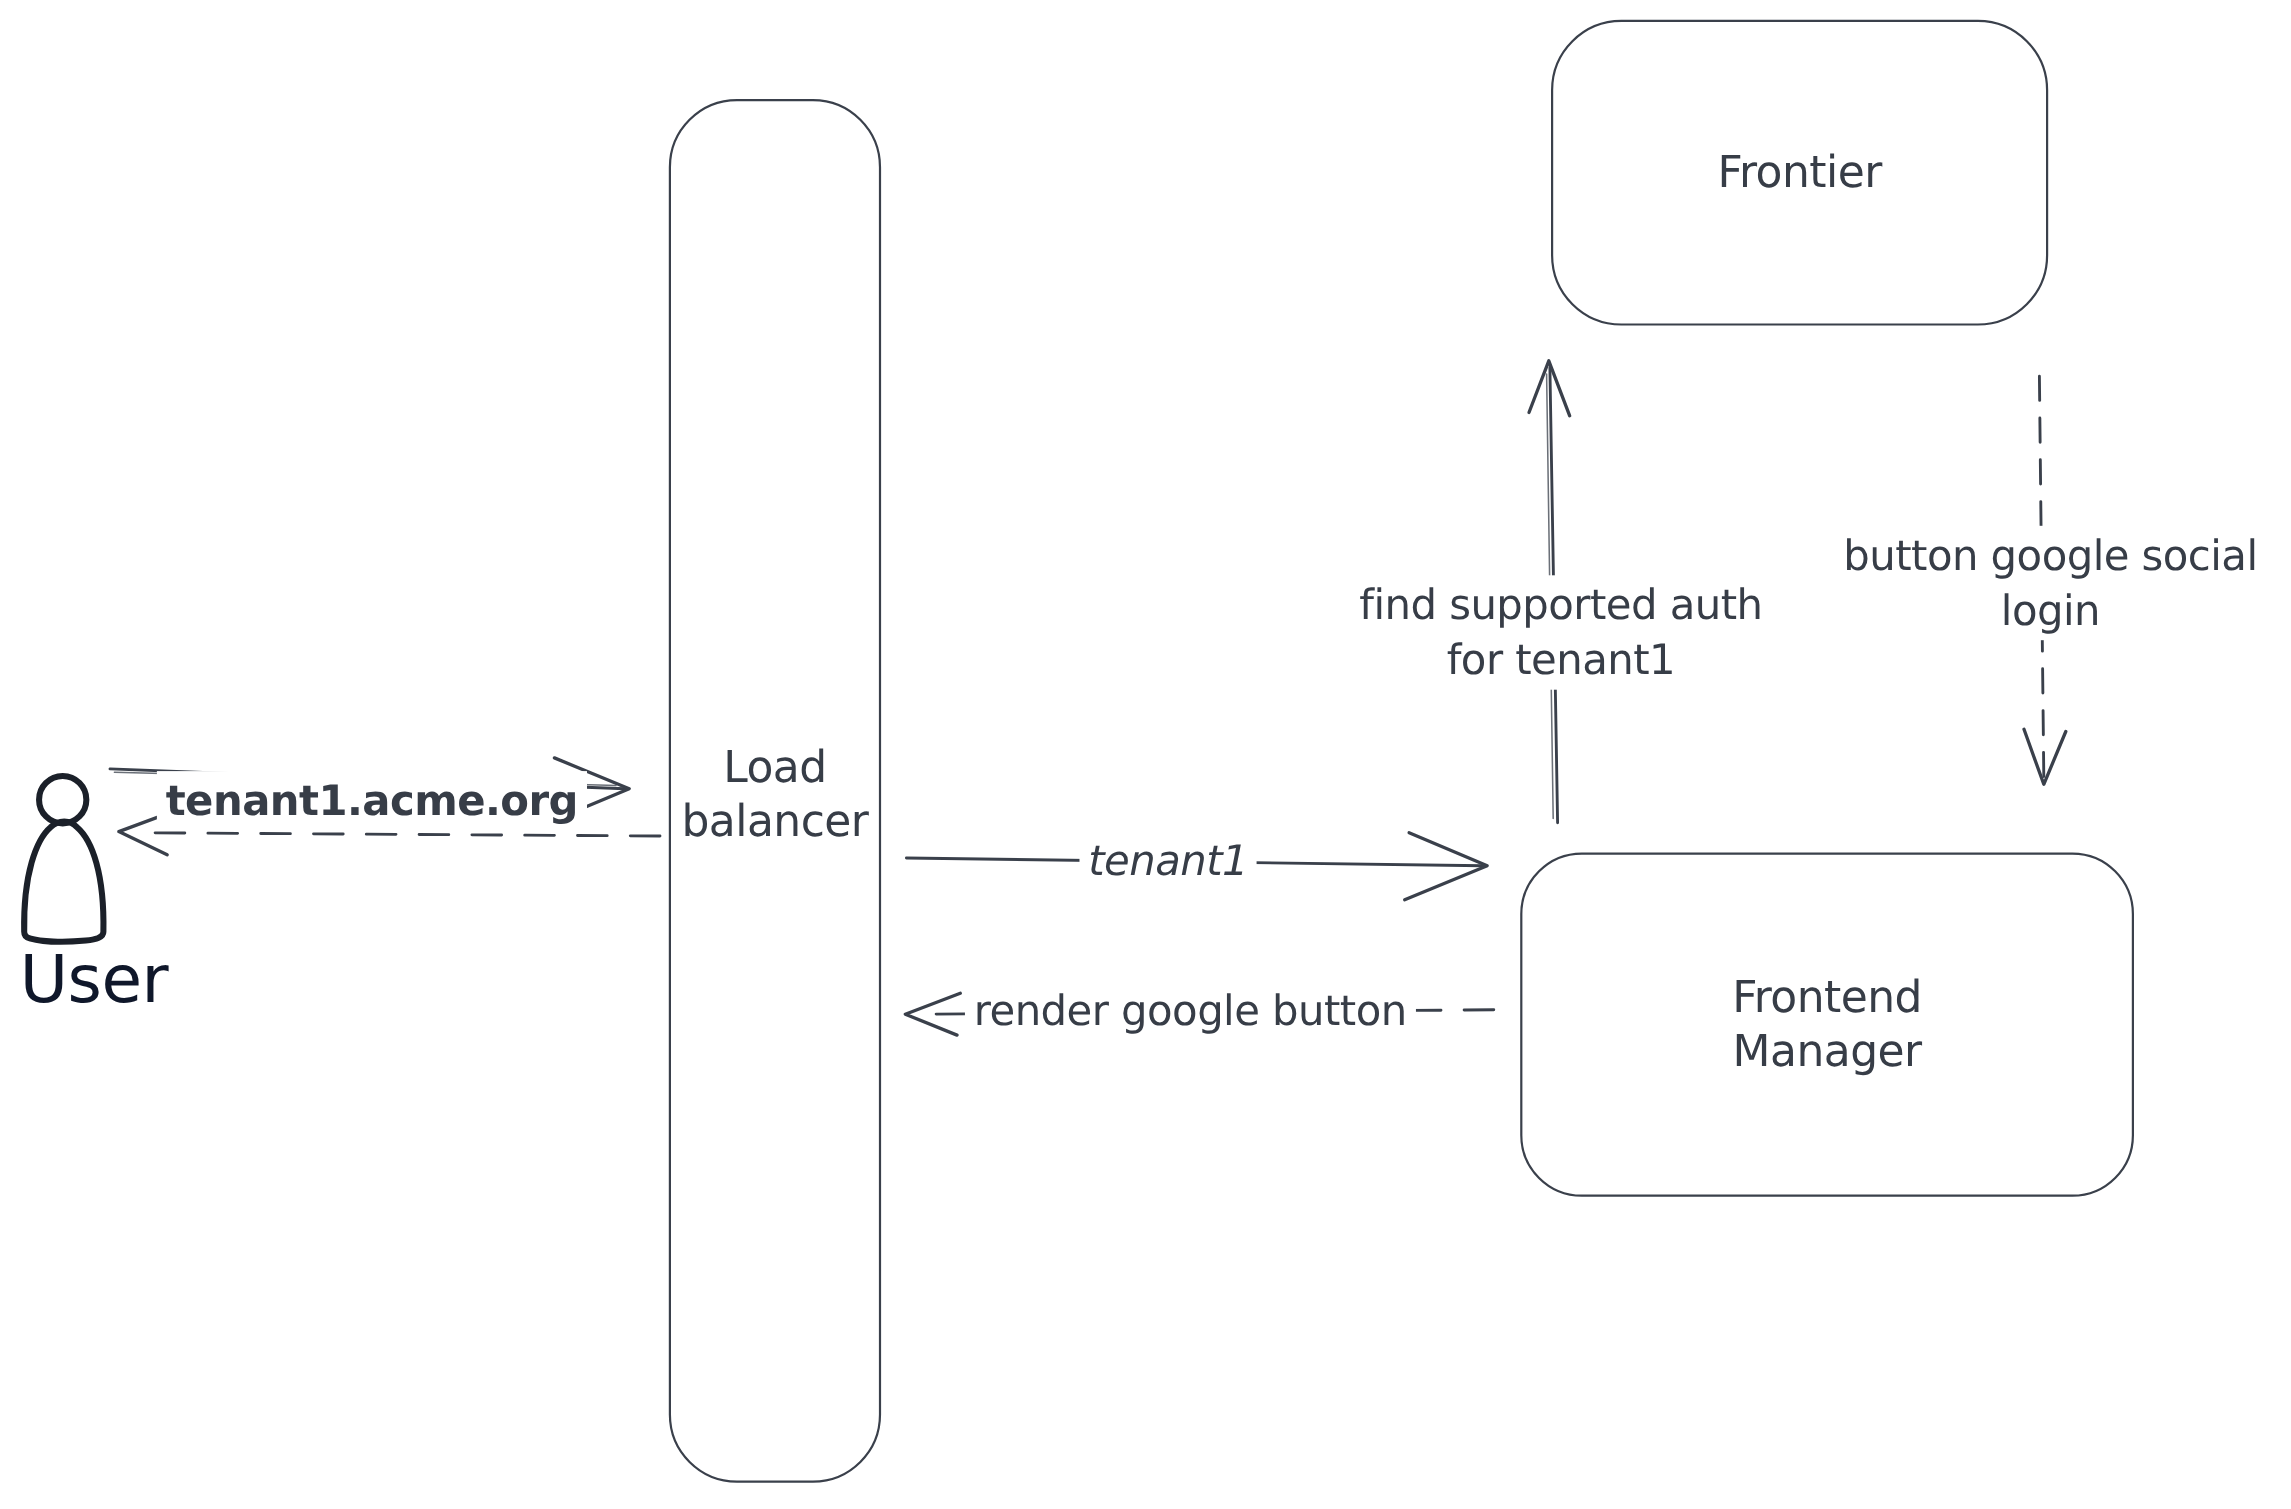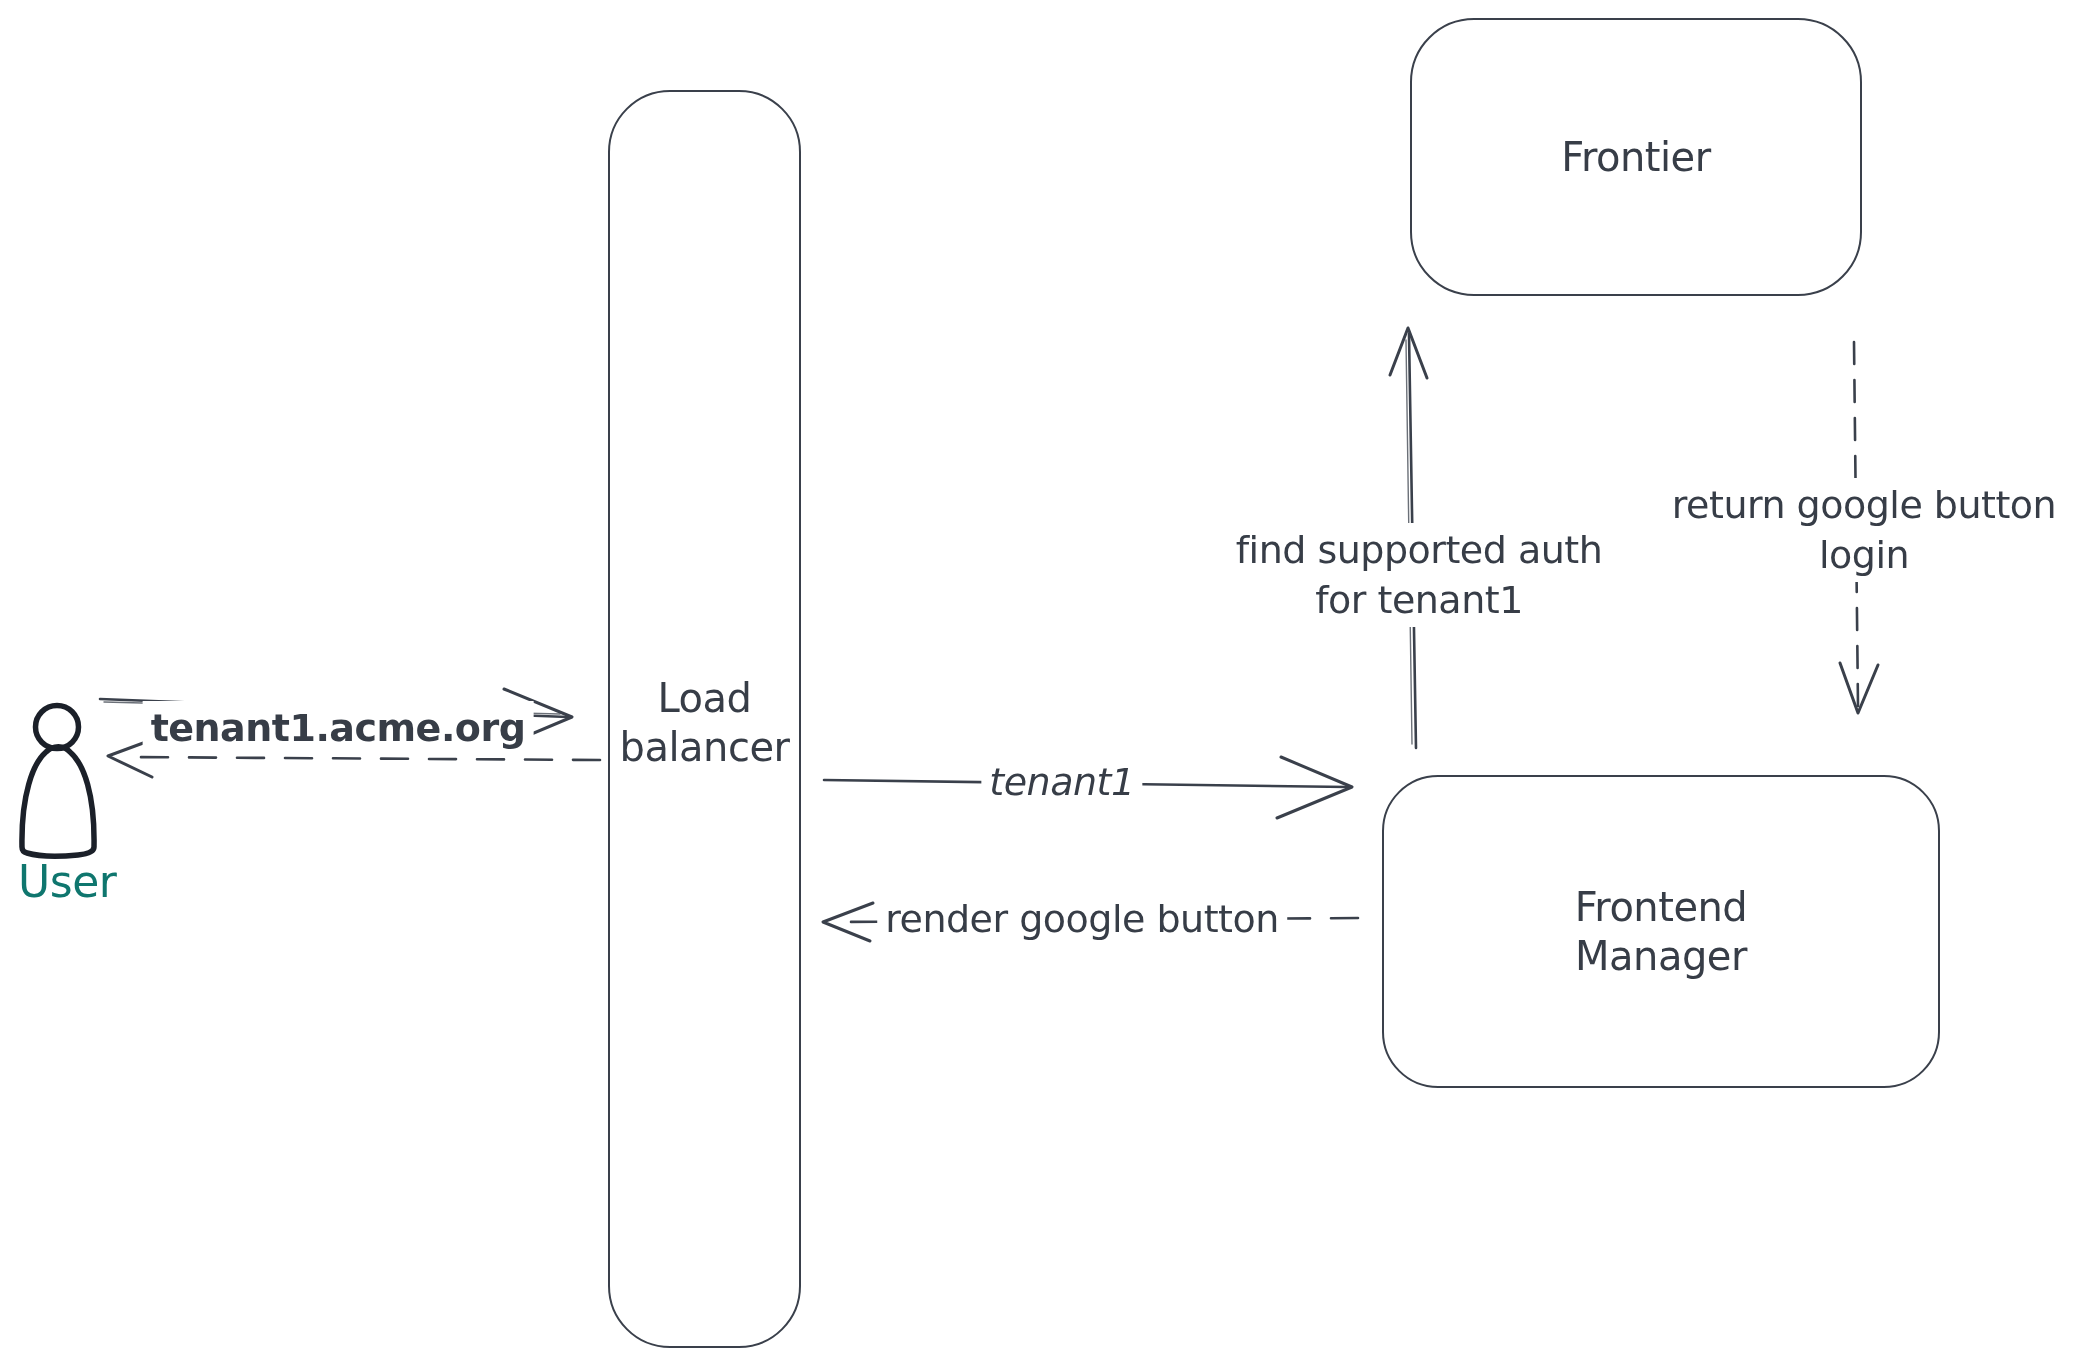--- a/index.html
+++ b/index.html
@@ -69,23 +69,23 @@
   #label-user-request   { left: 338px;  top: 728px; font-weight: bold; }
   #label-tenant1        { left: 1062px; top: 782px; font-style: italic; }
   #label-render-button  { left: 1082px; top: 919px; }
   #label-find-auth      { left: 1419px; top: 527px; margin-top: 48px; }
   #label-return-login   { left: 1864px; top: 530px; }
 
   
   #user-label {
     position: absolute;
     left: 18px; top: 856px;
-    font-size: 44px;
+    font-size: 60px;
     letter-spacing: -0.5px;
-    color: #0f766e;
+    color: #0f172a;
     z-index: 3;
   }
 </style>
 </head>
 <body>
 
 <div id="canvas">
 
   <div class="node" id="load-balancer">
     <div class="label-stack">
@@ -155,19 +155,19 @@
   <div class="edge-label" id="label-tenant1">tenant1</div>
 
   <div class="edge-label" id="label-render-button">render google button</div>
 
   <div class="edge-label" id="label-find-auth">
     <div>find supported auth</div>
     <div>for tenant1</div>
   </div>
 
   <div class="edge-label" id="label-return-login">
-    <div>return google button</div>
+    <div>button google social</div>
     <div>login</div>
   </div>
 
   <div id="user-label">User</div>
 
 </div>
 
 </body></html>

